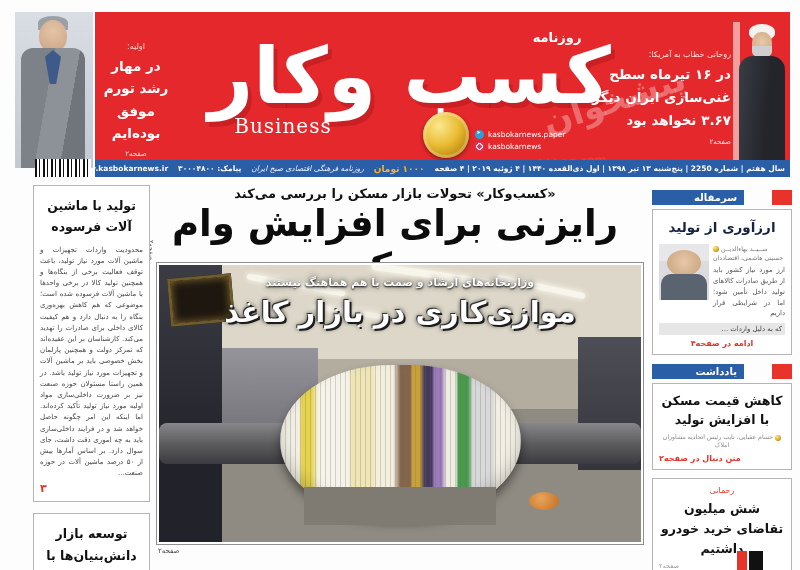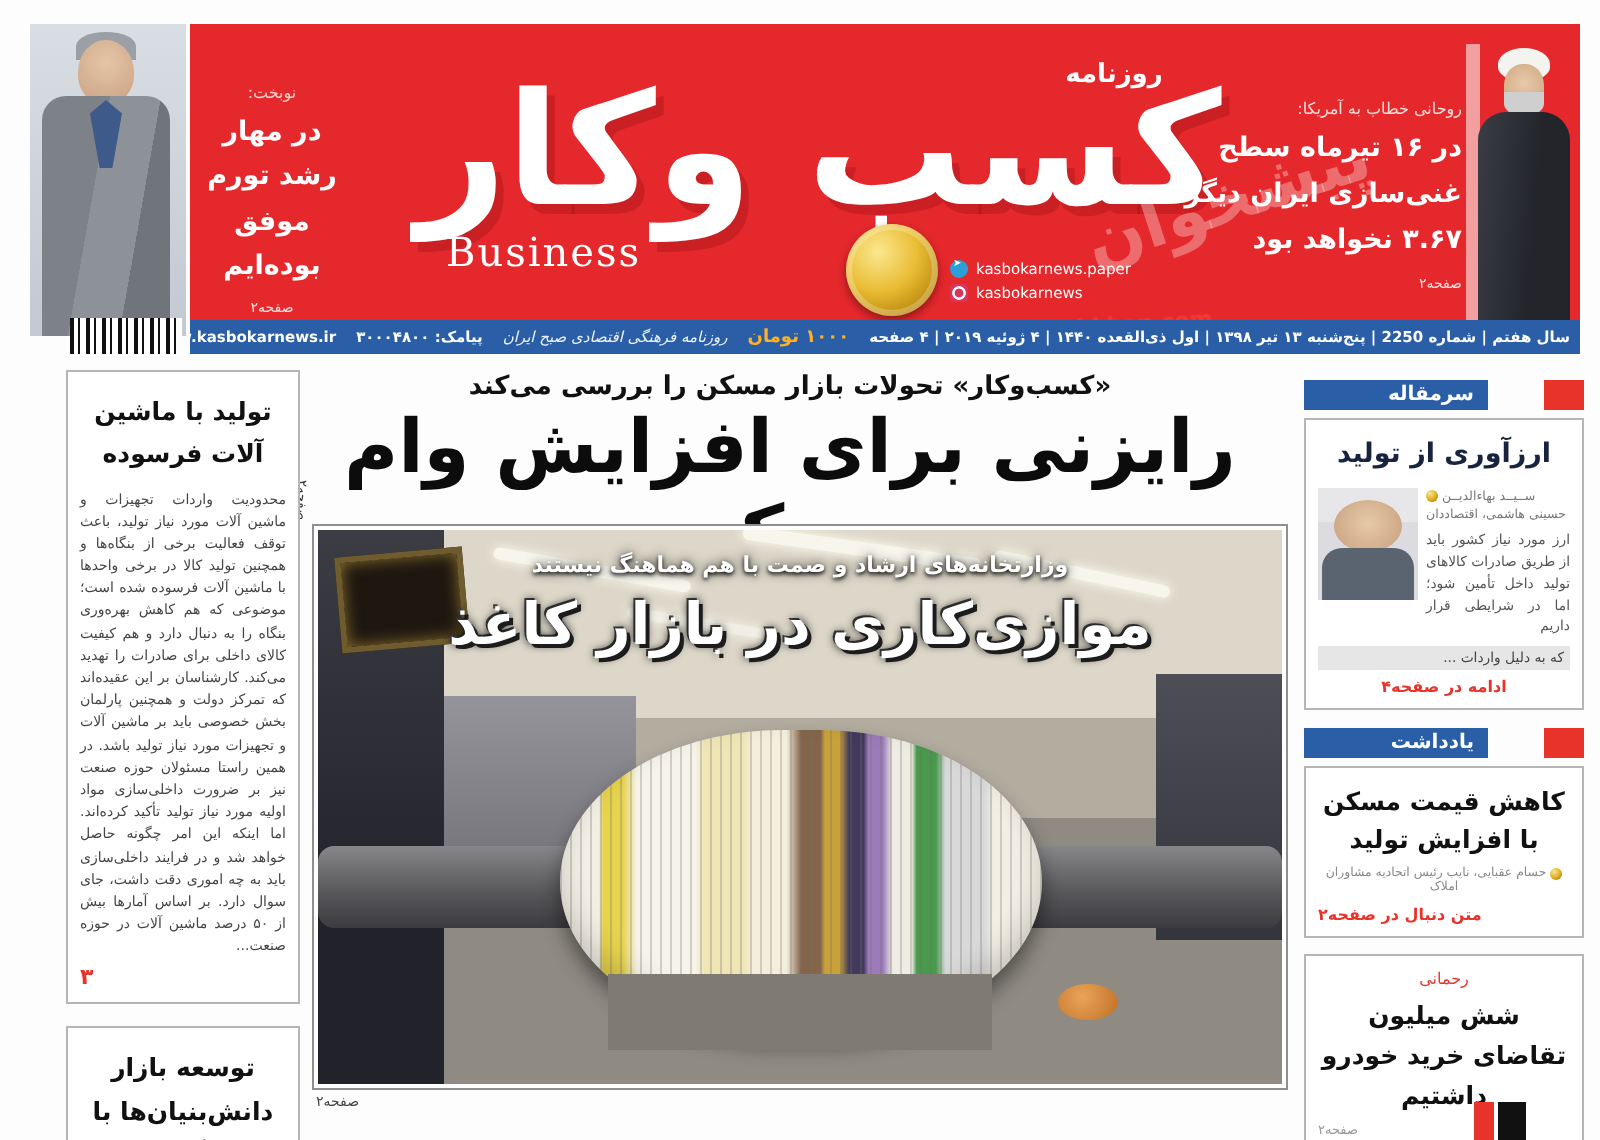--- a/index.html
+++ b/index.html
@@ -5,21 +5,21 @@
   html,body{margin:0;padding:0;background:#ffffff;}
   .page{position:relative;width:800px;height:570px;background:#fdfdfd;overflow:hidden;
         font-family:"DejaVu Sans",sans-serif;}
   
   .masthead{position:absolute;left:95px;top:12px;width:695px;height:148px;background:#e5282c;}
   .wordmark{position:absolute;left:62px;top:8px;width:505px;height:112px;color:#fff;
             font-weight:bold;font-size:78px;line-height:112px;text-align:center;direction:rtl;
             white-space:nowrap;text-shadow:4px 5px 0 rgba(140,15,15,.30);overflow:hidden;}
   .paper-label{position:absolute;left:392px;top:18px;width:140px;text-align:center;color:#fff;
                font-size:13px;font-weight:bold;direction:rtl;}
-  .wordmark-en{position:absolute;left:128px;top:102px;width:120px;text-align:left;color:#fff;
+  .wordmark-en{position:absolute;left:128px;top:102px;width:120px;text-align:center;color:#fff;
                font-family:"DejaVu Serif",serif;font-size:20px;letter-spacing:1px;}
   .coin{position:absolute;left:328px;top:100px;width:46px;height:46px;border-radius:50%;
         background:radial-gradient(circle at 35% 30%,#fbe88f,#e9bc34 45%,#b8860b 80%,#8a6508);
         box-shadow:0 2px 4px rgba(0,0,0,.4), inset 0 0 0 3px rgba(255,255,255,.25);}
   .social{position:absolute;left:380px;top:118px;display:flex;flex-direction:column;gap:3px;}
   .social-row{display:flex;align-items:center;gap:4px;color:#fff;font-size:7.5px;}
   .tg-ic{width:9px;height:9px;border-radius:50%;background:#2ba0d8;display:inline-block;position:relative;}
   .tg-ic::after{content:"➤";position:absolute;left:1.5px;top:-1px;font-size:5px;color:#fff;}
   .ig-ic{width:9px;height:9px;border-radius:2px;display:inline-block;
          background:radial-gradient(circle at 50% 50%,#d9355a 0 2px,#fff 2.4px 3.2px,#d9355a 3.6px);}
@@ -168,21 +168,21 @@
         <span class="tg-ic"></span>
         <span>kasbokarnews.paper</span>
       </div>
       <div class="social-row">
         <span class="ig-ic"></span>
         <span>kasbokarnews</span>
       </div>
     </div>
 
     <div class="promo-left">
-      <div class="promo-kicker-sm">نوبخت:</div>
+      <div class="promo-kicker-sm">اولیه:</div>
       <div class="promo-title-left">در مهار رشد تورم موفق بوده‌ایم</div>
       <div class="promo-page">صفحه۲</div>
     </div>
 
     <div class="promo-right">
       <div class="promo-kicker-rt">روحانی خطاب به آمریکا:</div>
       <div class="promo-title-right">در ۱۶ تیرماه سطح غنی‌سازی ایران دیگر ۳.۶۷ نخواهد بود</div>
       <div class="promo-page" style="text-align:right;">صفحه۲</div>
     </div>
 

